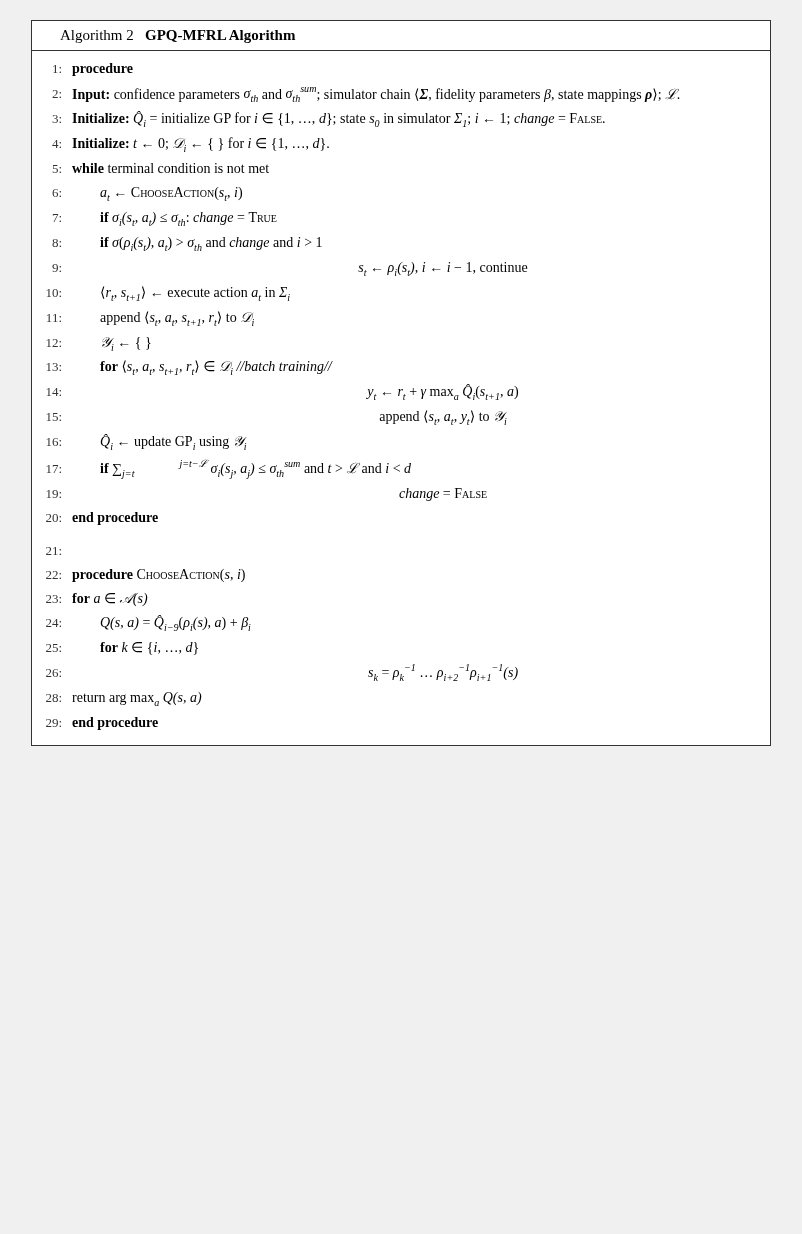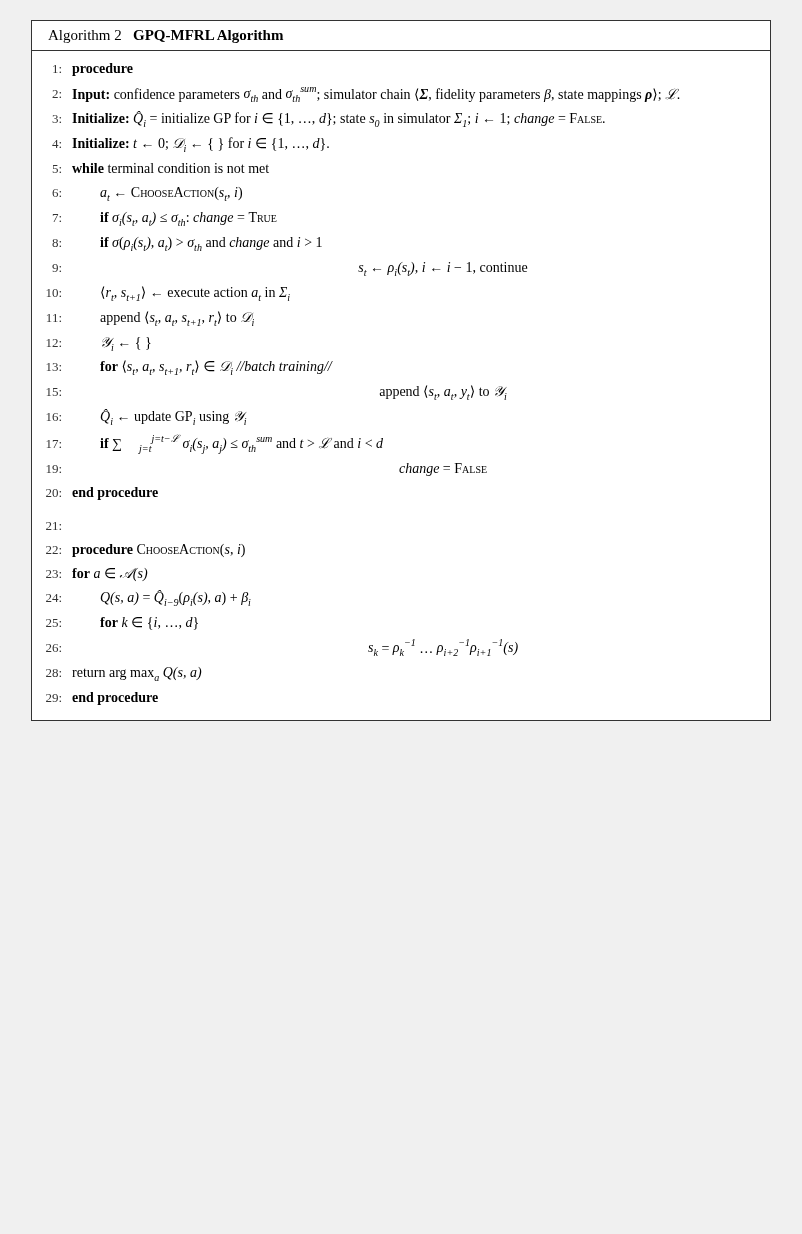--- a/index.html
+++ b/index.html
@@ -12,21 +12,21 @@
       font-family: 'Times New Roman', Times, serif;
     }
     .algorithm-box {
       background: #fff;
       border: 1.5px solid #333;
       width: 740px;
       padding: 0;
     }
     .algorithm-header {
       border-bottom: 1.5px solid #333;
-      padding: 6px 16px;
+      padding: 6px 28px;
       font-size: 15px;
     }
     .algorithm-header span.algo-title {
       font-weight: normal;
     }
     .algorithm-header span.algo-name {
       font-weight: bold;
     }
     .algorithm-body {
       padding: 6px 12px 10px 12px;
@@ -153,39 +153,45 @@
       </span>
     </div>
 
     <div class="line">
       <span class="line-num">13:</span>
       <span class="line-content indent1">
         <span class="kw">for</span> ⟨<span class="math">s<sub>t</sub></span>, <span class="math">a<sub>t</sub></span>, <span class="math">s<sub>t+1</sub></span>, <span class="math">r<sub>t</sub></span>⟩ ∈ <span class="math">𝒟<sub>i</sub></span> <span style="font-style:italic;text-align:right;">//batch training//</span>
       </span>
     </div>
 
+    <div class="line">
+      <span class="line-num">14:</span>
+      <span class="line-content indent2">
+        <span class="math">y<sub>t</sub></span> ← <span class="math">r<sub>t</sub></span> + <span class="math">γ</span> max<sub><span class="math">a</span></sub> <span class="math">Q̂<sub>i</sub></span>(<span class="math">s<sub>t+1</sub></span>, <span class="math">a</span>)
+      </span>
+    </div>
 
     <div class="line">
       <span class="line-num">15:</span>
       <span class="line-content indent2">
         append ⟨<span class="math">s<sub>t</sub></span>, <span class="math">a<sub>t</sub></span>, <span class="math">y<sub>t</sub></span>⟩ to <span class="math">𝒴<sub>i</sub></span>
       </span>
     </div>
 
     <div class="line">
       <span class="line-num">16:</span>
       <span class="line-content indent1">
         <span class="math">Q̂<sub>i</sub></span> ← update GP<sub><span class="math">i</span></sub> using <span class="math">𝒴<sub>i</sub></span>
       </span>
     </div>
 
     <div class="line">
       <span class="line-num">17:</span>
       <span class="line-content indent1">
-        <span class="kw">if</span> <span class="math">∑<sub style="margin-left:17px;">j=t</sub><sup style="">j=t−ℒ</sup> σ<sub>i</sub>(s<sub>j</sub>, a<sub>j</sub>)</span> ≤ <span class="math">σ<sub>th</sub><sup>sum</sup></span> and <span class="math">t</span> &gt; <span class="math">ℒ</span> and <span class="math">i</span> &lt; <span class="math">d</span>
+        <span class="kw">if</span> <span class="math">∑<sub style="">j=t</sub><sup style="margin-left:45px;">j=t−ℒ</sup> σ<sub>i</sub>(s<sub>j</sub>, a<sub>j</sub>)</span> ≤ <span class="math">σ<sub>th</sub><sup>sum</sup></span> and <span class="math">t</span> &gt; <span class="math">ℒ</span> and <span class="math">i</span> &lt; <span class="math">d</span>
       </span>
     </div>
 
 
     <div class="line">
       <span class="line-num">19:</span>
       <span class="line-content indent2">
         <span class="math">change</span> = <span class="sc">False</span>
       </span>
     </div>

